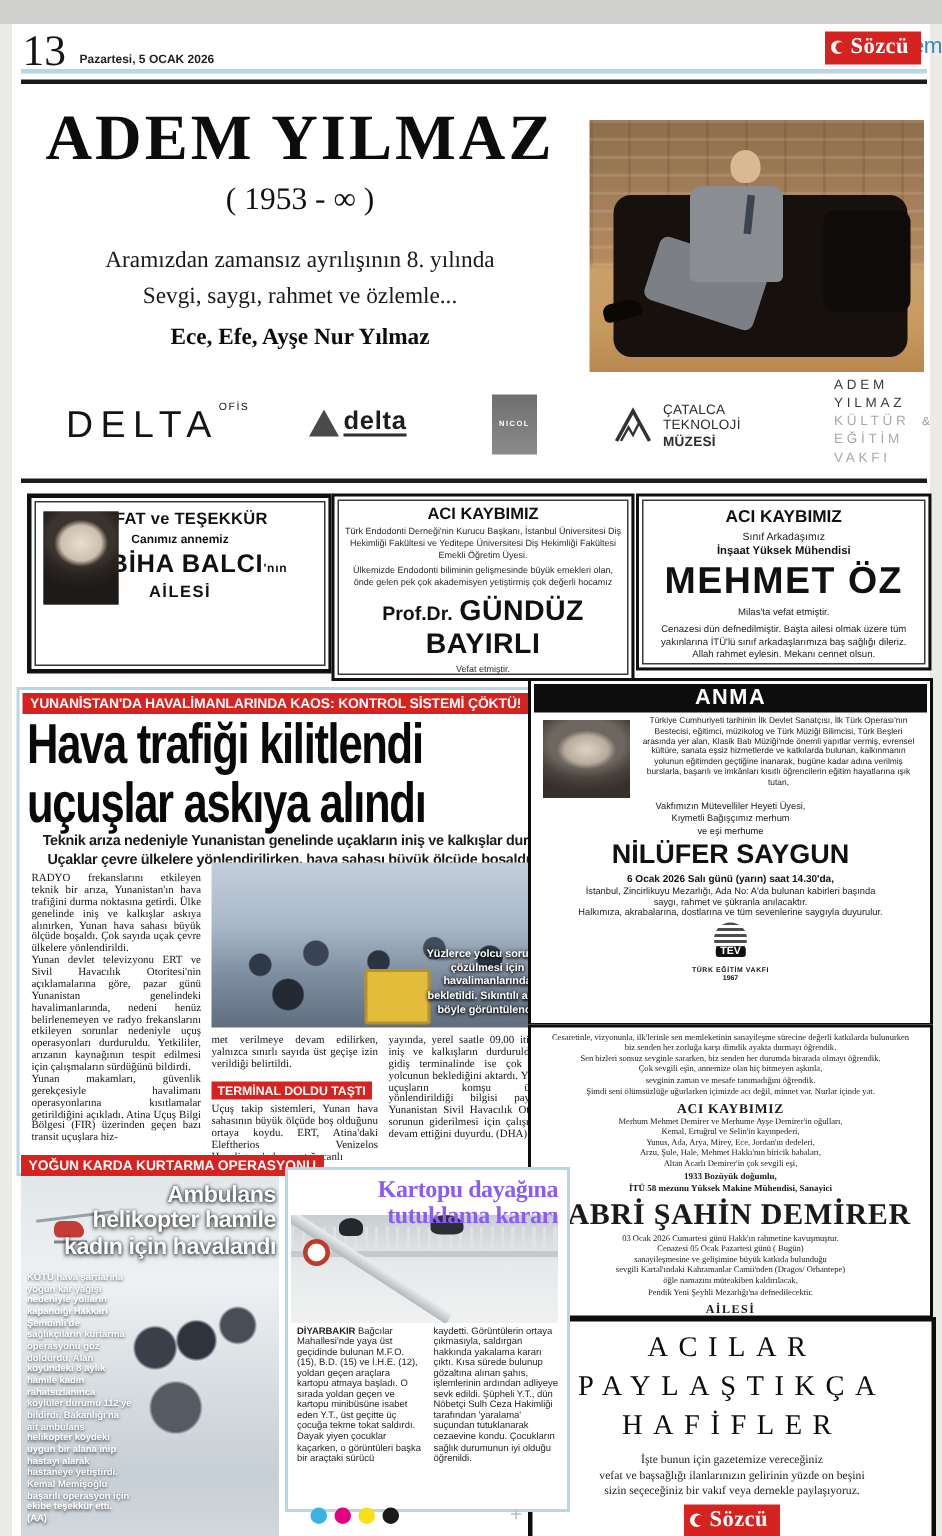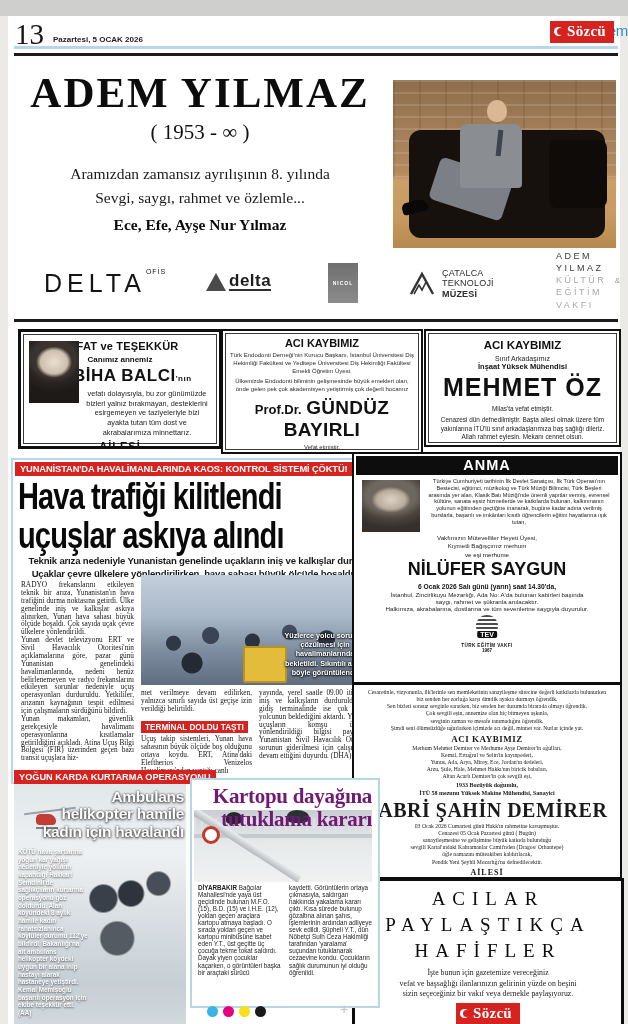--- a/index.html
+++ b/index.html
@@ -127,21 +127,21 @@
   .heli-photo .hskid{position:absolute;left:22px;top:43px;width:22px;height:2px;background:#7d868c;}
   .heli-headline{left:36px;top:772px;width:148px;text-align:right;font-size:15.5px;font-weight:bold;color:#fff;line-height:1.12;
       letter-spacing:-.3px;text-shadow:0 1px 3px rgba(0,0,0,.8),0 0 2px rgba(0,0,0,.65);}
   .heli-body{left:18px;top:832px;width:70px;height:178px;font-size:6.3px;font-weight:bold;color:#fff;line-height:1.22;
       text-shadow:0 1px 2px rgba(0,0,0,.65);overflow:hidden;}
   .heli-body .ag{font-weight:bold;}
 
   
   .snow{left:190px;top:762px;width:186px;height:226px;border:2px solid #b6d7e8;background:#fff;overflow:hidden;}
   .snow-headline{position:absolute;right:6px;top:5px;z-index:2;text-align:right;font-family:"Liberation Serif",serif;
-      font-weight:bold;font-size:21px;line-height:1.08;color:#701a75;letter-spacing:-.3px;}
+      font-weight:bold;font-size:16px;line-height:1.08;color:#8b5cf6;letter-spacing:-.3px;}
   .snow-photo{position:absolute;left:2px;top:30px;width:178px;height:72px;overflow:hidden;
       background:linear-gradient(180deg,#c9ced2 0%,#e6e9ea 45%,#f0f2f2 100%);}
   .snow-photo .pole{position:absolute;left:-14px;top:30px;width:130px;height:8px;background:linear-gradient(#eceeef,#b2b8bc);transform:rotate(33deg);}
   .snow-photo .deck{position:absolute;left:0;top:24px;width:100%;height:4px;background:#c5cacd;}
   .snow-photo .rail{position:absolute;left:0;top:8px;width:100%;height:16px;
       background:repeating-linear-gradient(90deg,#dfe2e4 0 2px,transparent 2px 7px);}
   .snow-photo .fig1{position:absolute;left:18%;top:2px;width:16px;height:12px;background:#23282c;border-radius:50% 50% 30% 30%;}
   .snow-photo .fig2{position:absolute;left:52%;top:0;width:22px;height:13px;background:#2b3034;border-radius:45% 55% 30% 30%;}
   .snow-photo .sign{position:absolute;left:8px;top:16px;width:12px;height:12px;border:3px solid #c0392b;border-radius:50%;background:#fff;}
   .snow-cols{position:absolute;left:6px;top:104px;display:flex;gap:7px;}
@@ -261,21 +261,20 @@
   </div>
   <div class="abs rule-mid"></div>
 
   <div class="abs obit obit1">
     <div class="photo"></div>
     <div class="o1-title">VEFAT ve TEŞEKKÜR</div>
     <div class="o1-sub">Canımız annemiz</div>
     <div class="o1-name">
       <span>SABİHA BALCI</span><span class="sfx">'nın</span>
     </div>
-    <div class="o1-body">vefatı dolayısıyla, bu zor günümüzde bizleri yalnız bırakmayan, desteklerini esirgemeyen ve taziyeleriyle bizi ayakta tutan tüm dost ve akrabalarımıza minnettarız.</div>
     <div class="o1-sig">AİLESİ</div>
   </div>
 
   <div class="abs obit obit2">
     <div class="o2-title">ACI KAYBIMIZ</div>
     <div class="o2-p">Türk Endodonti Derneği'nin Kurucu Başkanı, İstanbul Üniversitesi Diş Hekimliği Fakültesi ve Yeditepe Üniversitesi Diş Hekimliği Fakültesi Emekli Öğretim Üyesi.</div>
     <div class="o2-p">Ülkemizde Endodonti biliminin gelişmesinde büyük emekleri olan, önde gelen pek çok akademisyen yetiştirmiş çok değerli hocamız</div>
     <div class="o2-nameline">
       <span class="pre">Prof.Dr.</span>
       <span class="nm">GÜNDÜZ BAYIRLI</span>

